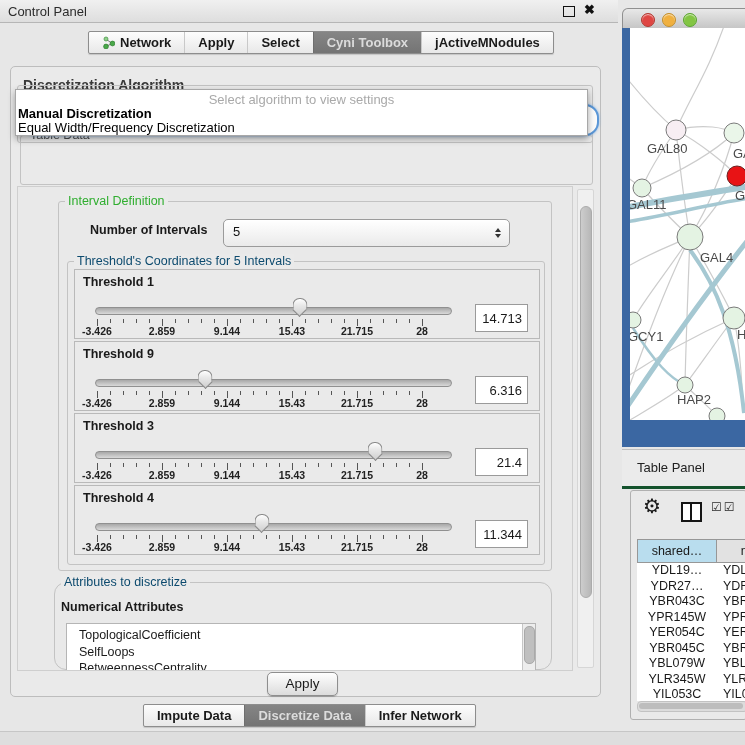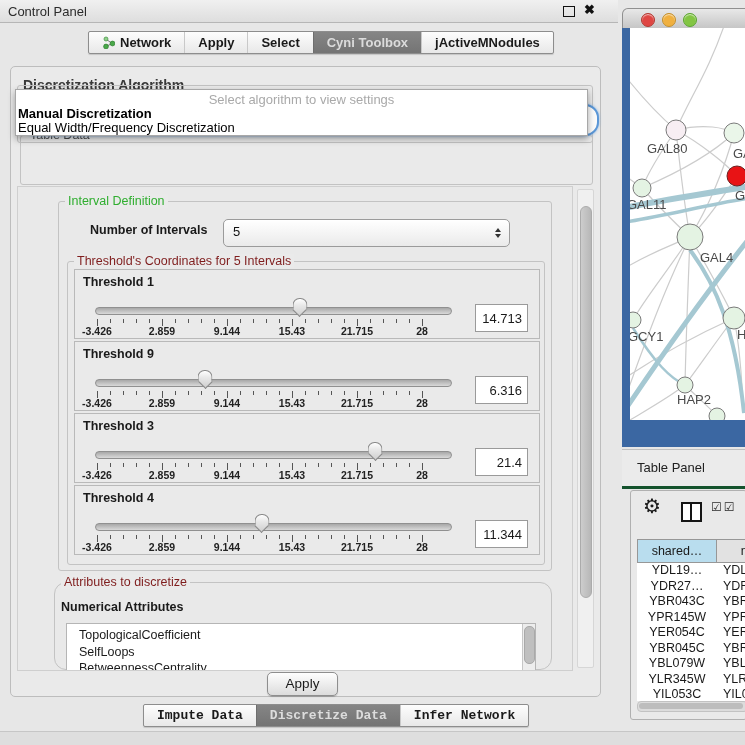--- a/index.html
+++ b/index.html
@@ -13,28 +13,28 @@
   .float-box{left:563px;top:6px;width:10px;height:9px;border:1.5px solid #111;background:transparent;}
   .close-x{left:584px;top:2px;font-size:13px;font-weight:bold;color:#111;}
   
   .seg{display:inline-flex;border:1px solid #8d8d8d;border-radius:2px;overflow:hidden;
        background:linear-gradient(#fdfdfd,#e8e8e8);box-shadow:0 1px 1px rgba(0,0,0,.15);}
   .seg-item{padding:3px 13px;font-size:13px;font-weight:bold;color:#1a1a1a;border-left:1px solid #c9c9c9;
             display:flex;align-items:center;gap:5px;white-space:nowrap;}
   .seg-item:first-child{border-left:none;}
   .seg-item.sel{background:linear-gradient(#858585,#747474);color:#dcdcdc;border-left-color:#6e6e6e;}
   .top-tabs{left:88px;top:31px;}
-  .bottom-tabs{left:143px;top:704px;font-family:Liberation Mono, monospace;}
+  .bottom-tabs{left:143px;top:704px;}
   
   .outer-panel{left:10px;top:66px;width:589px;height:629px;background:#eaeaea;
                border:1px solid #bdbdbd;border-radius:5px;}
   .grouptitle{position:absolute;top:-8px;left:6px;background:#eaeaea;padding:0 3px;font-size:12.5px;}
   .group{position:absolute;border:1px solid #c3c3c3;border-radius:3px;}
   .t-green{color:#2fae2f;}
-  .t-blue{color:#7f1d1d;}
+  .t-blue{color:#0c4a6e;}
   .t-gray{color:#454545;}
   
   .combo{position:absolute;border:1px solid #9b9b9b;border-radius:5px;background:linear-gradient(#ffffff,#eaeaea);
          box-shadow:inset 0 1px 0 #fff;font-size:13px;color:#111;}
   .combo .cv{position:absolute;left:9px;top:0;line-height:24px;white-space:nowrap;}
   .stepper{position:absolute;right:8px;top:50%;transform:translateY(-50%);display:flex;flex-direction:column;gap:2px;}
   .tri-up{width:0;height:0;border-left:3.5px solid transparent;border-right:3.5px solid transparent;border-bottom:4.5px solid #333;}
   .tri-dn{width:0;height:0;border-left:3.5px solid transparent;border-right:3.5px solid transparent;border-top:4.5px solid #333;}
   
   .algo-title{left:12px;top:10px;font-size:14px;font-weight:bold;color:#3a3a3a;z-index:1;}

